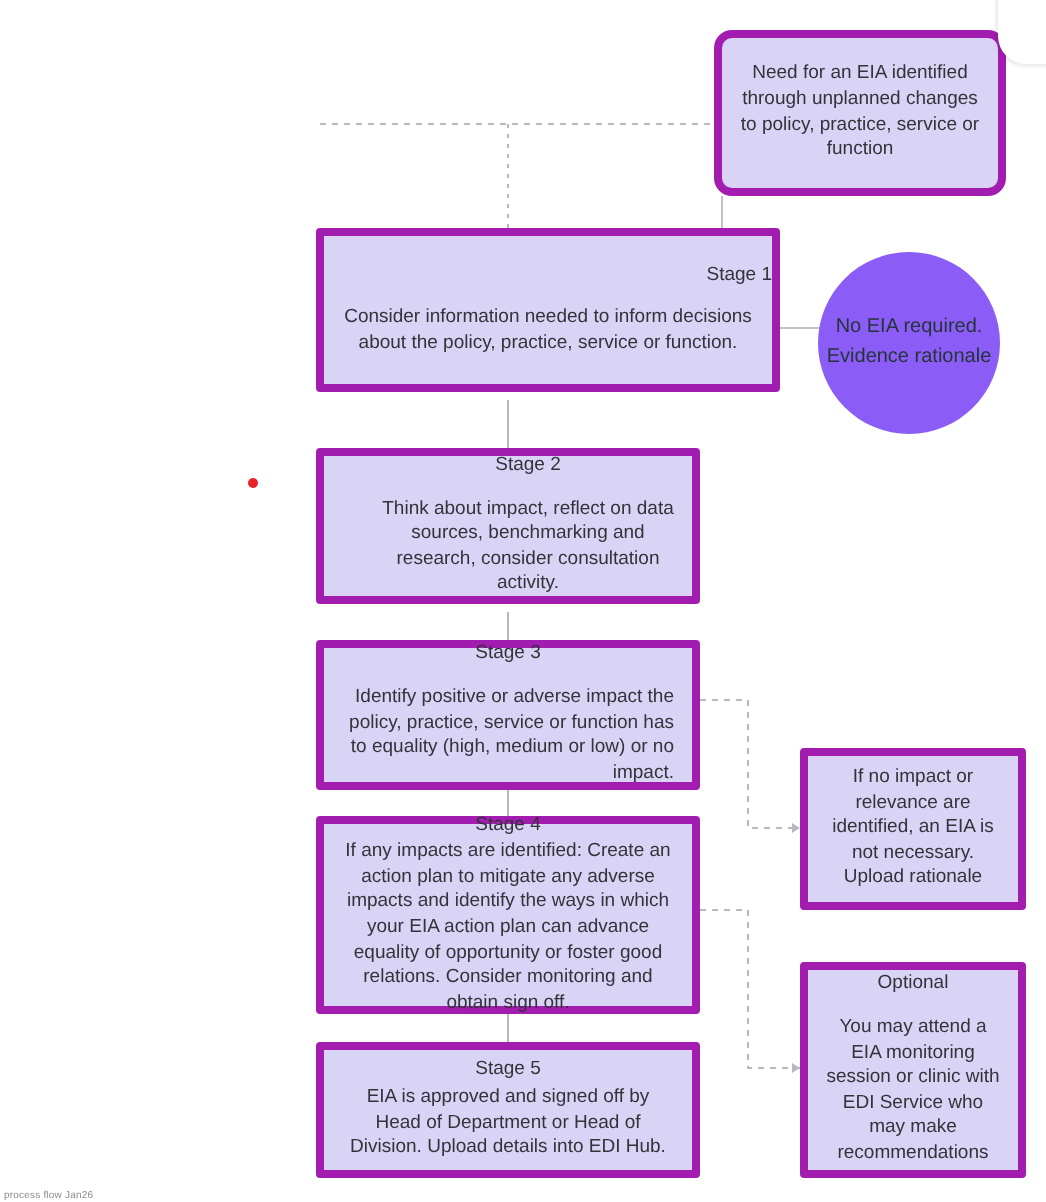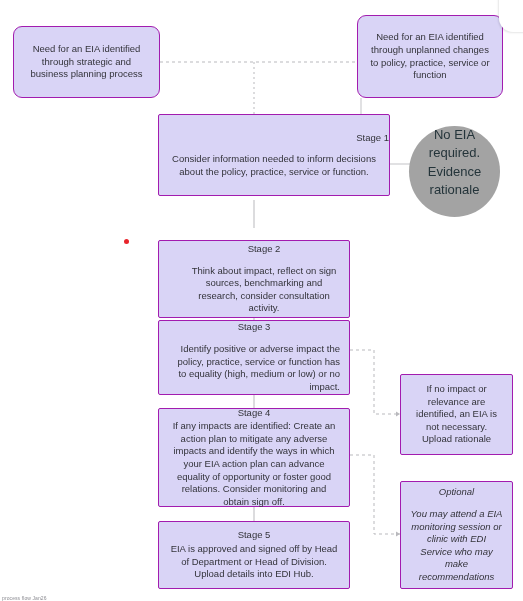--- a/index.html
+++ b/index.html
@@ -38,21 +38,21 @@
     width: 523px;
     height: 601px;
     z-index: 1;
     pointer-events: none;
   }
 
   .node {
     position: absolute;
     box-sizing: border-box;
     background: #d9d4f6;
-    border: 1px solid #a21caf;
+    border: 4px solid #a21caf;
     color: #33333a;
     display: flex;
     flex-direction: column;
     align-items: center;
     justify-content: center;
     text-align: center;
     z-index: 10;
     line-height: 1.33;
   }
   .node.rounded { border-radius: 9px; }
@@ -66,27 +66,28 @@
   .node .bdy {
     display: block;
     font-size: 9.5px;
     padding: 0 9px;
   }
   .node.tight .ttl { margin-bottom: 1px; }
 
   .circle-node {
     position: absolute;
     box-sizing: border-box;
-    background: #a3a3a3;
+    background: #8b5cf6;
     border-radius: 50%;
     color: #24343a;
     display: flex;
+    align-items: center;
     justify-content: center;
     text-align: center;
-    font-size: 13px;
+    font-size: 10px;
     line-height: 1.42;
     z-index: 10;
   }
 
   .red-dot {
     position: absolute;
     width: 5px;
     height: 5px;
     border-radius: 50%;
     background: #e8242b;
@@ -127,40 +128,37 @@
     <path d="M254,395 L254,408" fill="none" stroke="#b9b9bd" stroke-width="1"></path>
     <path d="M254,507 L254,521" fill="none" stroke="#b9b9bd" stroke-width="1"></path>
 
     <path d="M350,350 L374,350 L374,414 L400,414" fill="none" stroke="#b9b9bd" stroke-width="1" stroke-dasharray="3,3"></path>
     <path d="M400,414 l-4,-2.5 l0,5 z" fill="#b9b9bd"></path>
 
     <path d="M350,455 L374,455 L374,534 L400,534" fill="none" stroke="#b9b9bd" stroke-width="1" stroke-dasharray="3,3"></path>
     <path d="M400,534 l-4,-2.5 l0,5 z" fill="#b9b9bd"></path>
   </svg>
 
-  <div class="node rounded" style="left:13px; top:26px; width:147px; height:72px;">
-    <span class="bdy">Need for an EIA identified through strategic and business planning process</span>
-  </div>
 
   <div class="node rounded" style="left:357px; top:15px; width:146px; height:83px;">
     <span class="bdy">Need for an EIA identified through unplanned changes to policy, practice, service or function</span>
   </div>
 
   <div class="node sq" style="left:158px; top:114px; width:232px; height:82px;align-items:flex-end;">
     <span class="ttl">Stage 1</span>
     <span class="bdy">Consider information needed to inform decisions about the policy, practice, service or function.</span>
   </div>
 
   <div class="circle-node" style="left:409px; top:126px; width:91px; height:91px;">
     <span>No EIA required. Evidence rationale</span>
   </div>
 
-  <div class="node sq" style="left:158px; top:240px; width:192px; height:78px;padding-left:20px;">
+  <div class="node sq" style="left:158px; top:224px; width:192px; height:78px;padding-left:20px;">
     <span class="ttl">Stage 2</span>
-    <span class="bdy">Think about impact, reflect on sign sources, benchmarking and research, consider consultation activity.</span>
+    <span class="bdy">Think about impact, reflect on data sources, benchmarking and research, consider consultation activity.</span>
   </div>
 
   <div class="node sq" style="left:158px; top:320px; width:192px; height:75px;text-align:right;">
     <span class="ttl">Stage 3</span>
     <span class="bdy">Identify positive or adverse impact the policy, practice, service or function has to equality (high, medium or low) or no impact.</span>
   </div>
 
   <div class="node sq tight" style="left:158px; top:408px; width:192px; height:99px;">
     <span class="ttl">Stage 4</span>
     <span class="bdy">If any impacts are identified: Create an action plan to mitigate any adverse impacts and identify the ways in which your EIA action plan can advance equality of opportunity or foster good relations. Consider monitoring and obtain sign off.</span>
@@ -168,21 +166,21 @@
 
   <div class="node sq tight" style="left:158px; top:521px; width:192px; height:68px;">
     <span class="ttl">Stage 5</span>
     <span class="bdy">EIA is approved and signed off by Head of Department or Head of Division. Upload details into EDI Hub.</span>
   </div>
 
   <div class="node sq" style="left:400px; top:374px; width:113px; height:81px;">
     <span class="bdy">If no impact or relevance are identified, an EIA is not necessary. Upload rationale</span>
   </div>
 
-  <div class="node sq" style="left:400px; top:481px; width:113px; height:108px;font-style:italic;">
+  <div class="node sq" style="left:400px; top:481px; width:113px; height:108px;">
     <span class="ttl">Optional</span>
     <span class="bdy">You may attend a EIA monitoring session or clinic with EDI Service who may make recommendations</span>
   </div>
 
   <div class="red-dot" style="left:124px; top:239px;"></div>
 
   <div class="caption">process flow Jan26</div>
 
 </div>
 

